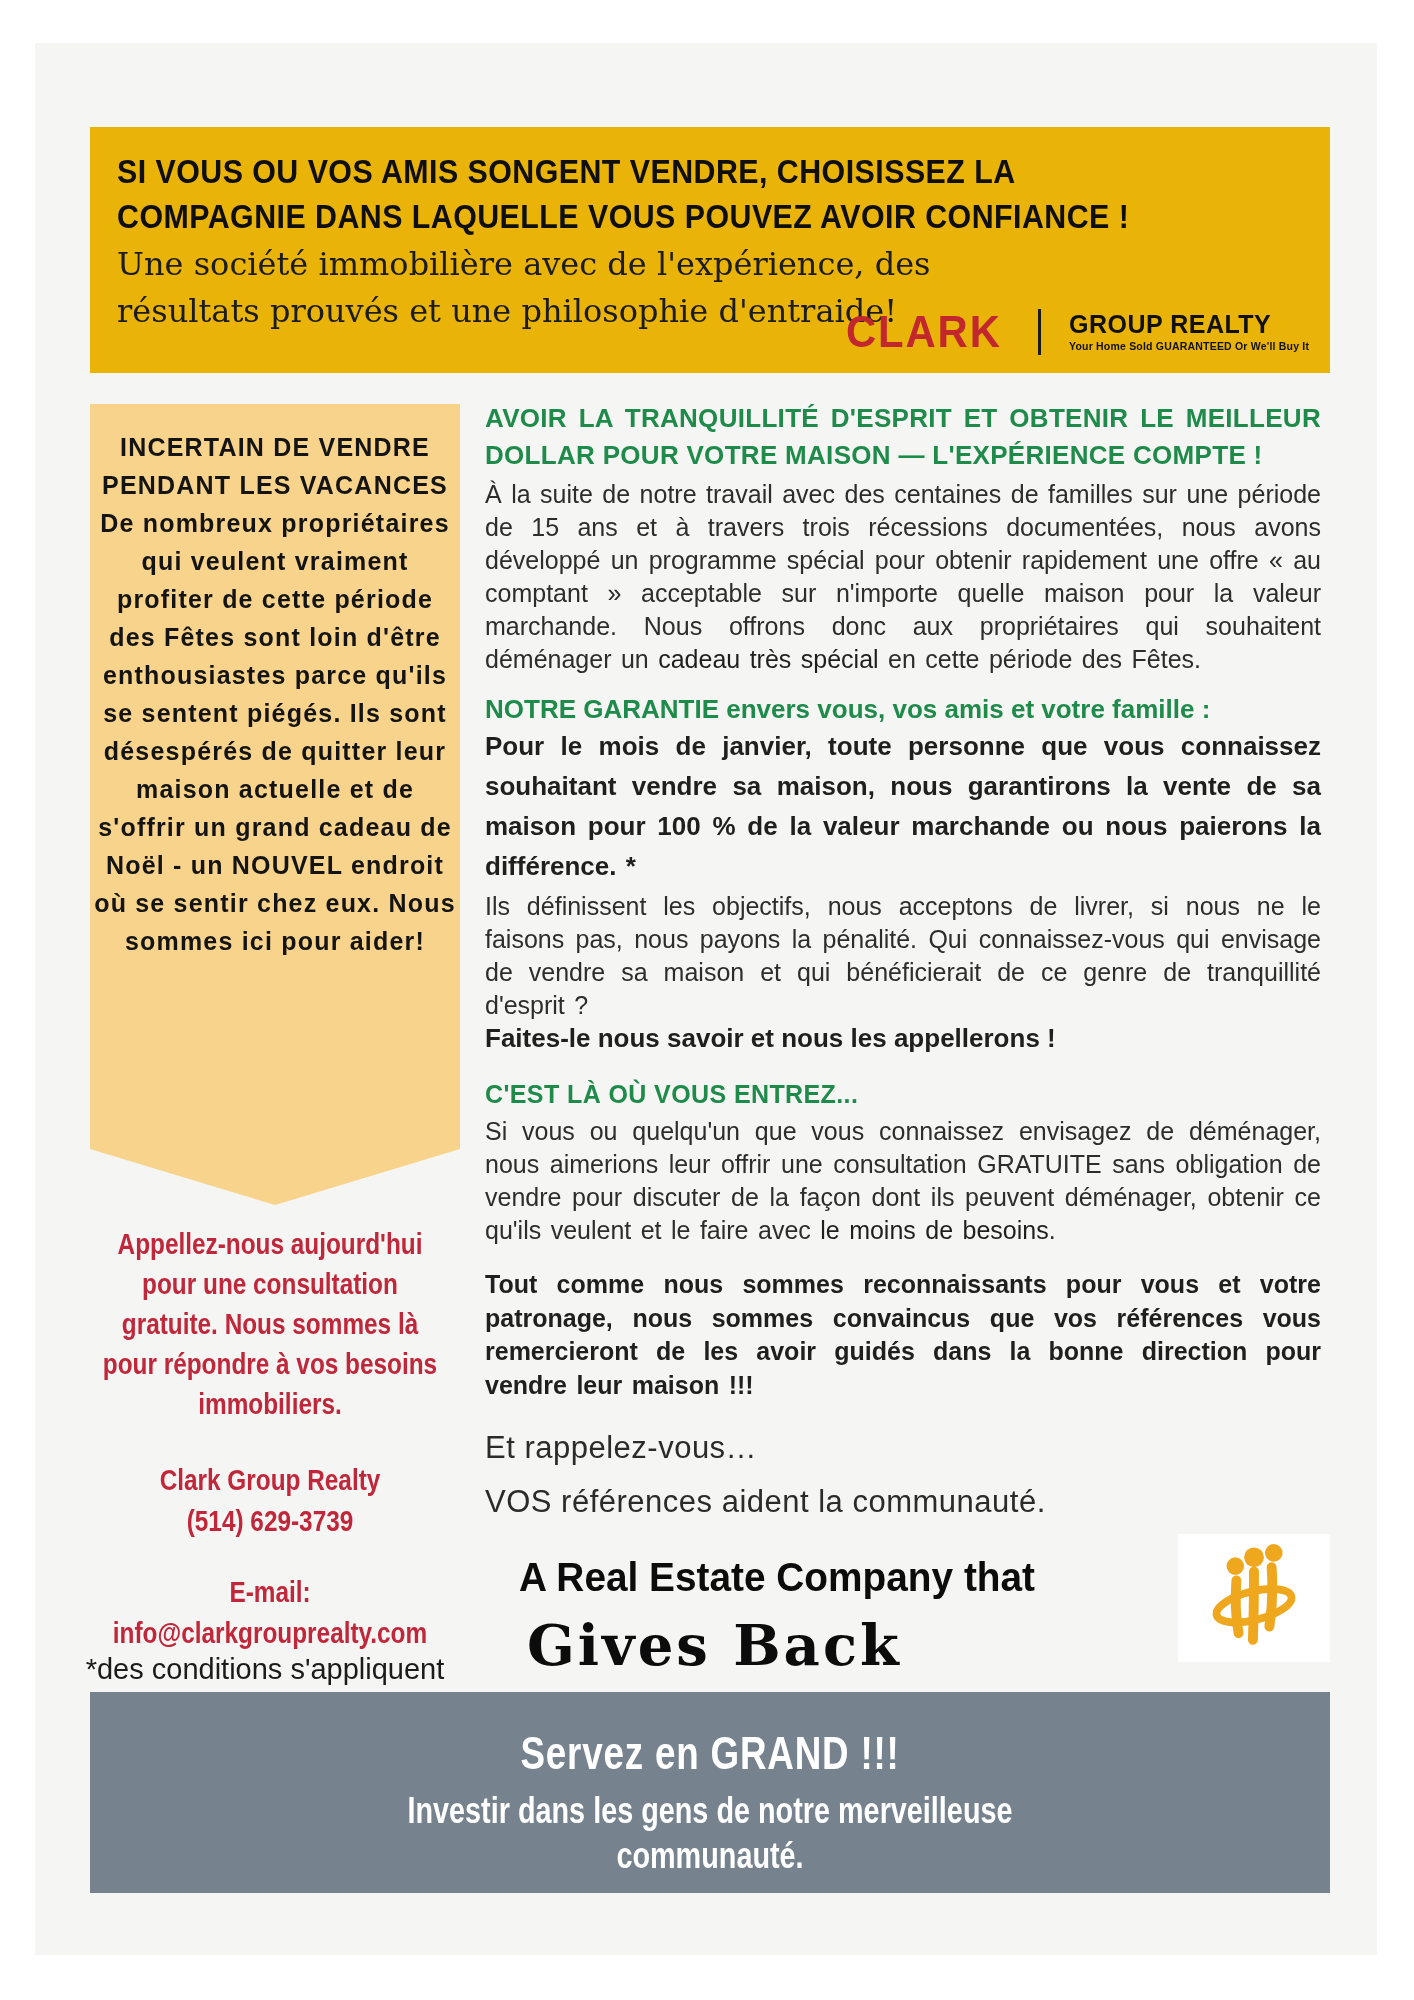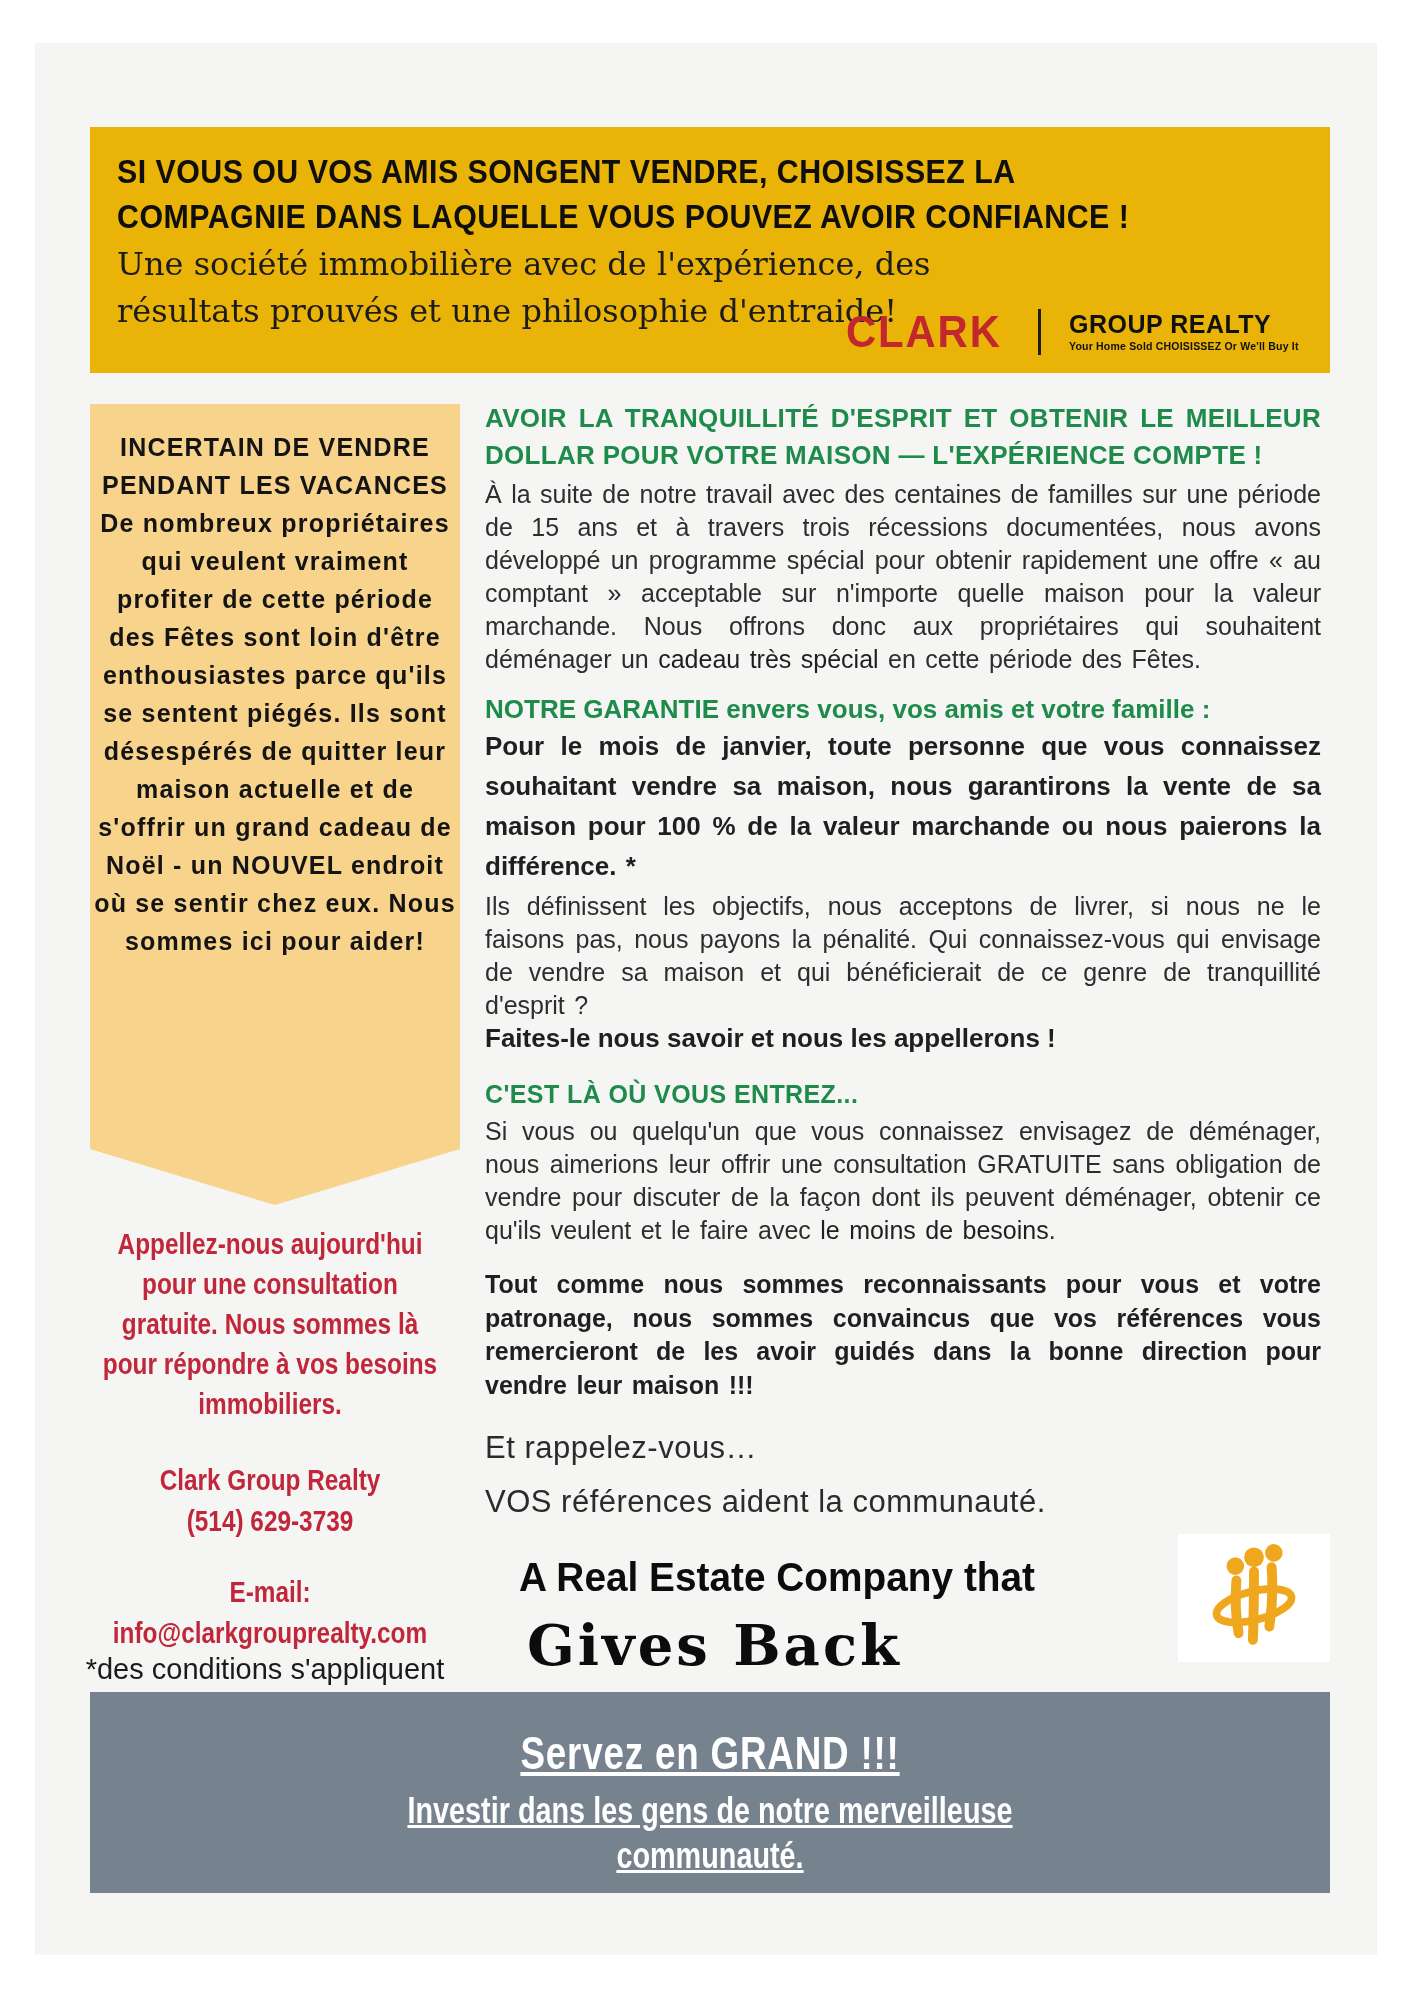--- a/index.html
+++ b/index.html
@@ -54,21 +54,21 @@
   .gives-back{font-family:"DejaVu Serif",serif;font-weight:700;font-size:56px;
     margin:12px 0 0 42px;letter-spacing:3px;color:#0c0c0c;white-space:nowrap;}
   strong{font-weight:400;color:#1f1f1f;}
 
   
   .icon-box{position:absolute;left:1178px;top:1534px;width:152px;height:128px;background:#ffffff;
     display:flex;align-items:center;justify-content:center;}
 
   
   .footer{position:absolute;left:90px;top:1692px;width:1240px;height:201px;background:#76838E;
-    color:#fff;text-align:center;text-decoration:underline;}
+    color:#fff;text-align:center;}
   .footer-line1{margin:34px auto 0;font-size:46px;font-weight:800;letter-spacing:1px;
     transform:scaleX(.8);transform-origin:50% 0;}
   .footer-line2{margin:8px auto 0;width:770px;font-size:36px;font-weight:800;line-height:45px;
     transform:scaleX(.8);transform-origin:50% 0;}
 </style>
 </head>
 <body>
 
 <div class="page-bg"></div>
 
@@ -76,21 +76,21 @@
   <div class="banner-heading">
     <div>SI VOUS OU VOS AMIS SONGENT VENDRE, CHOISISSEZ LA</div>
     <div>COMPAGNIE DANS LAQUELLE VOUS POUVEZ AVOIR CONFIANCE !</div>
   </div>
   <div class="banner-sub">Une société immobilière avec de l'expérience, des résultats prouvés et une philosophie d'entraide!</div>
   <div class="logo">
     <span class="logo-name">CLARK</span>
     <span class="logo-divider"></span>
     <span class="logo-right">
       <span class="logo-division">GROUP REALTY</span>
-      <span class="logo-tagline">Your Home Sold CHOISISSEZ Or We'll Buy It</span>
+      <span class="logo-tagline">Your Home Sold GUARANTEED Or We'll Buy It</span>
     </span>
   </div>
 </div>
 
 <div class="pennant">
   <div class="pennant-text">
     <span>INCERTAIN DE VENDRE PENDANT LES VACANCES</span>
     <br>
     <span>De nombreux propriétaires qui veulent vraiment profiter de cette période des Fêtes sont loin d'être enthousiastes parce qu'ils se sentent piégés. Ils sont désespérés de quitter leur maison actuelle et de s'offrir un grand cadeau de Noël - un NOUVEL endroit où se sentir chez eux. Nous sommes ici pour aider!</span>
   </div>

